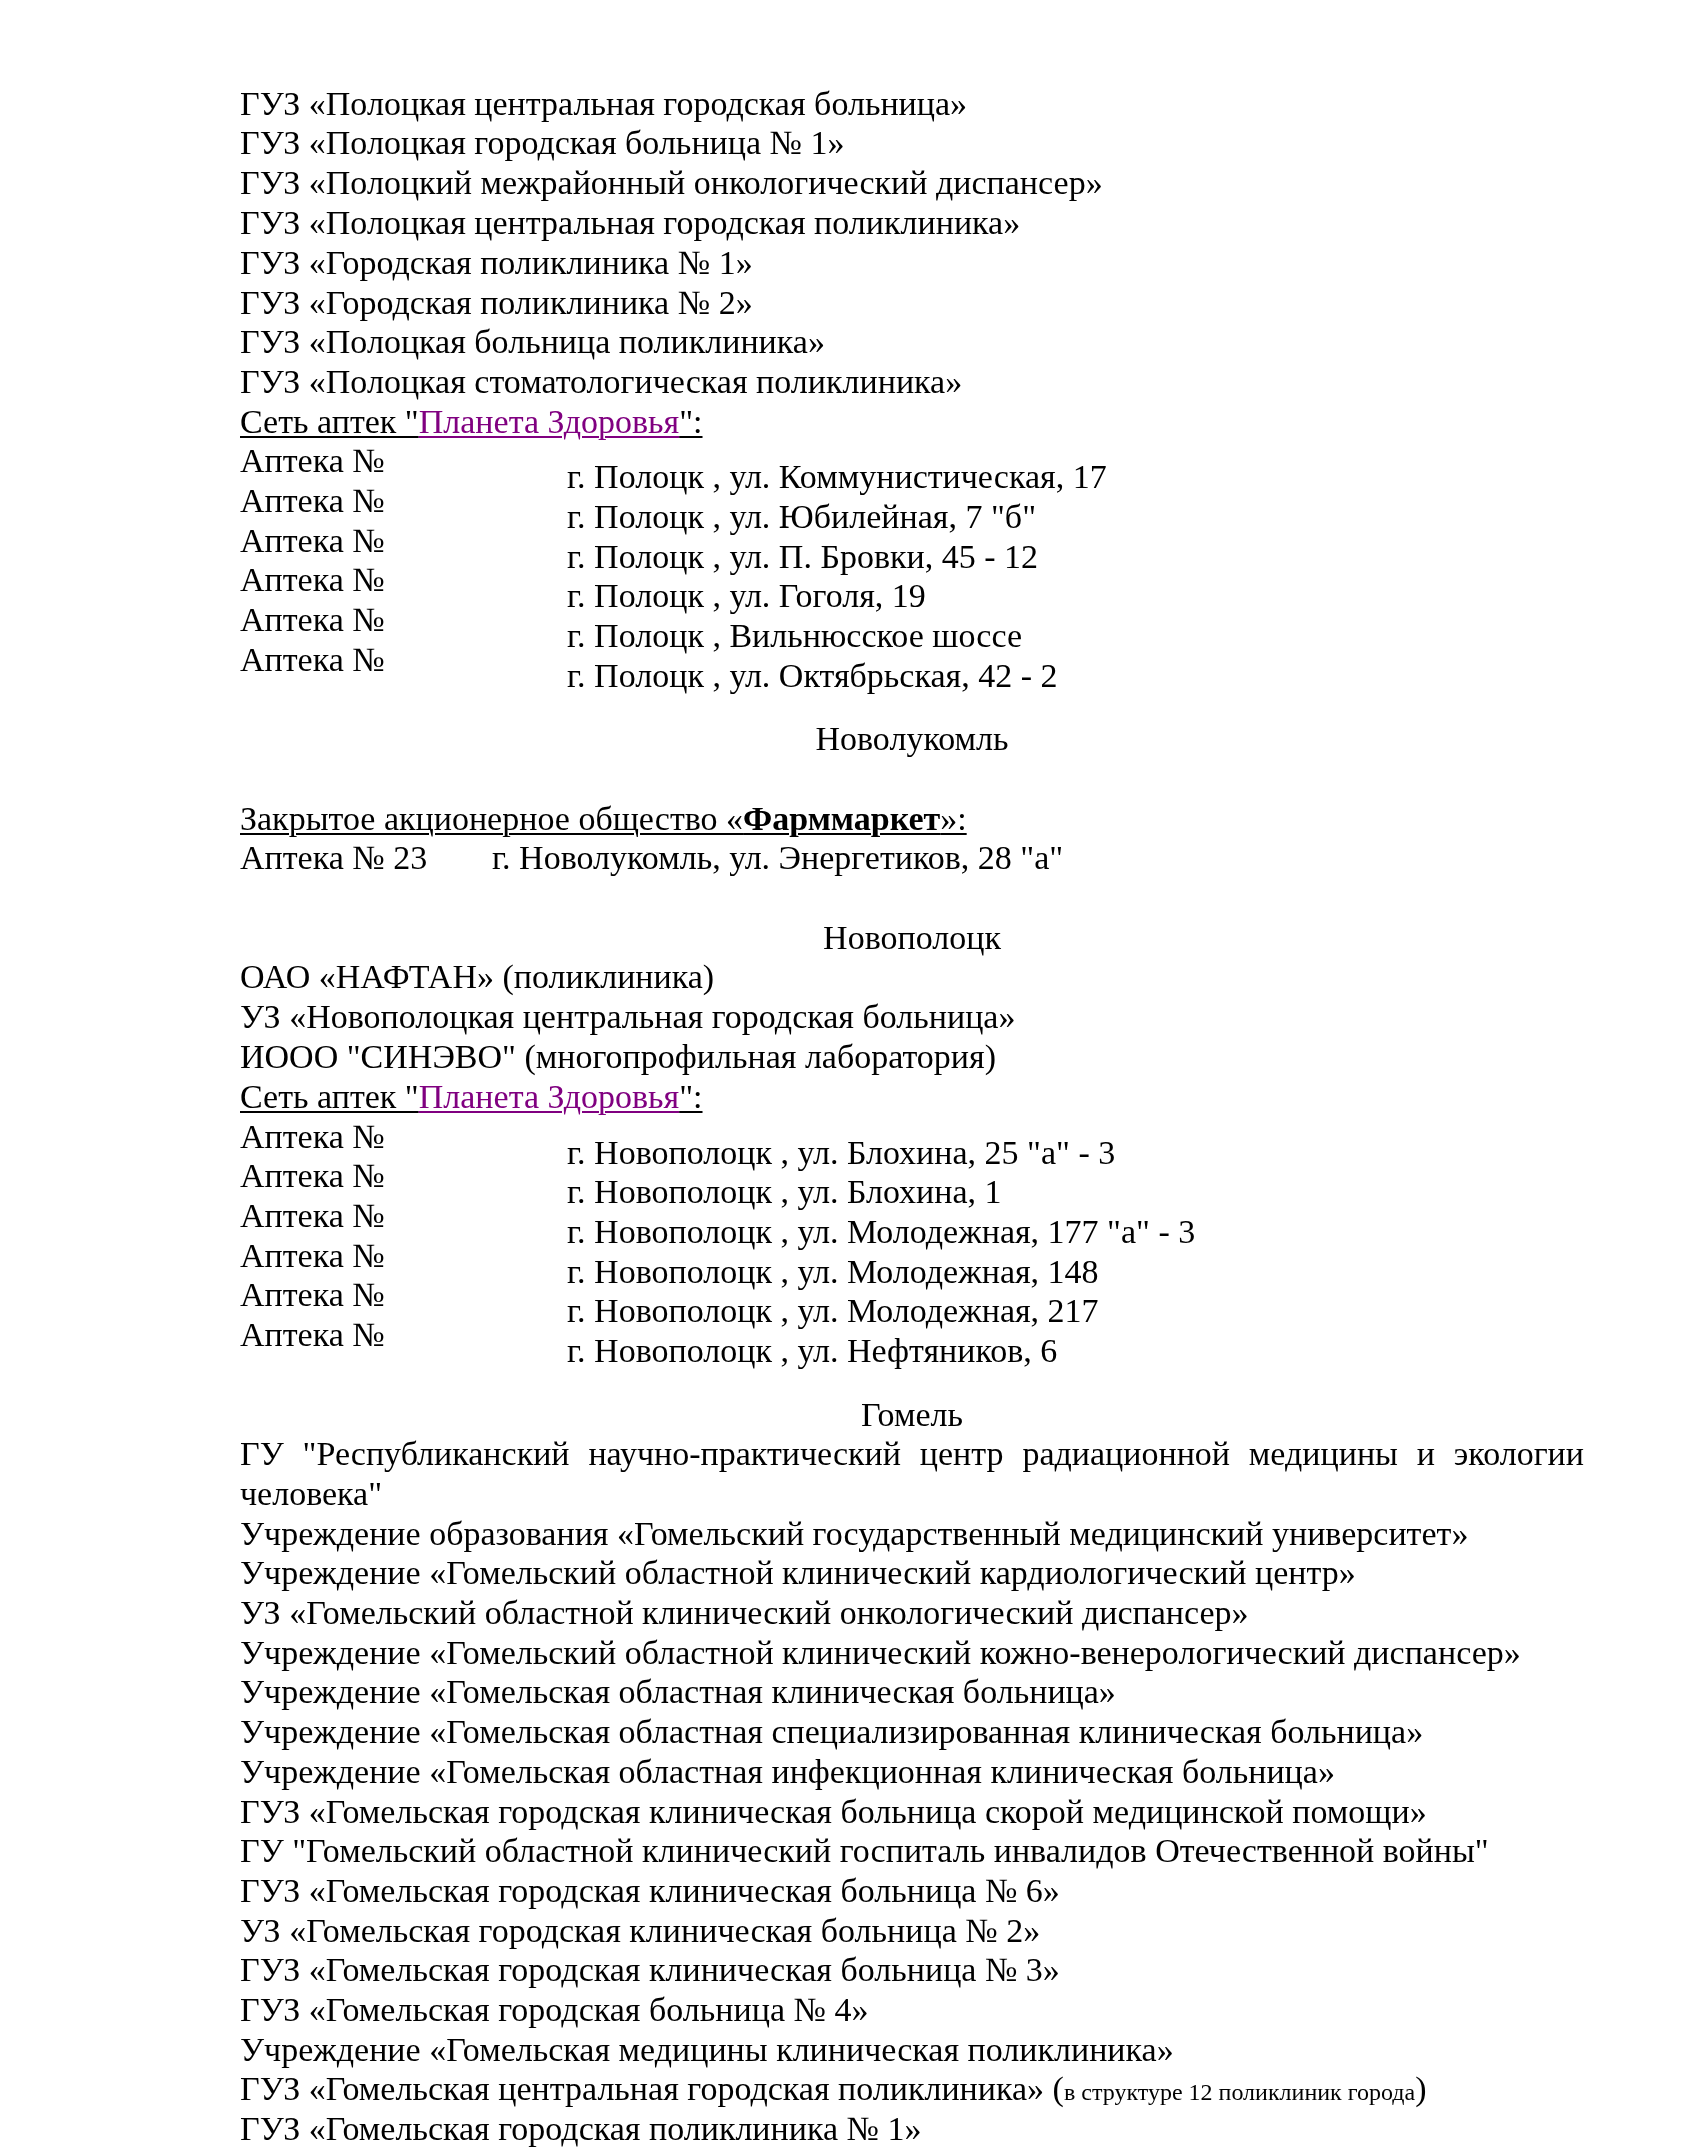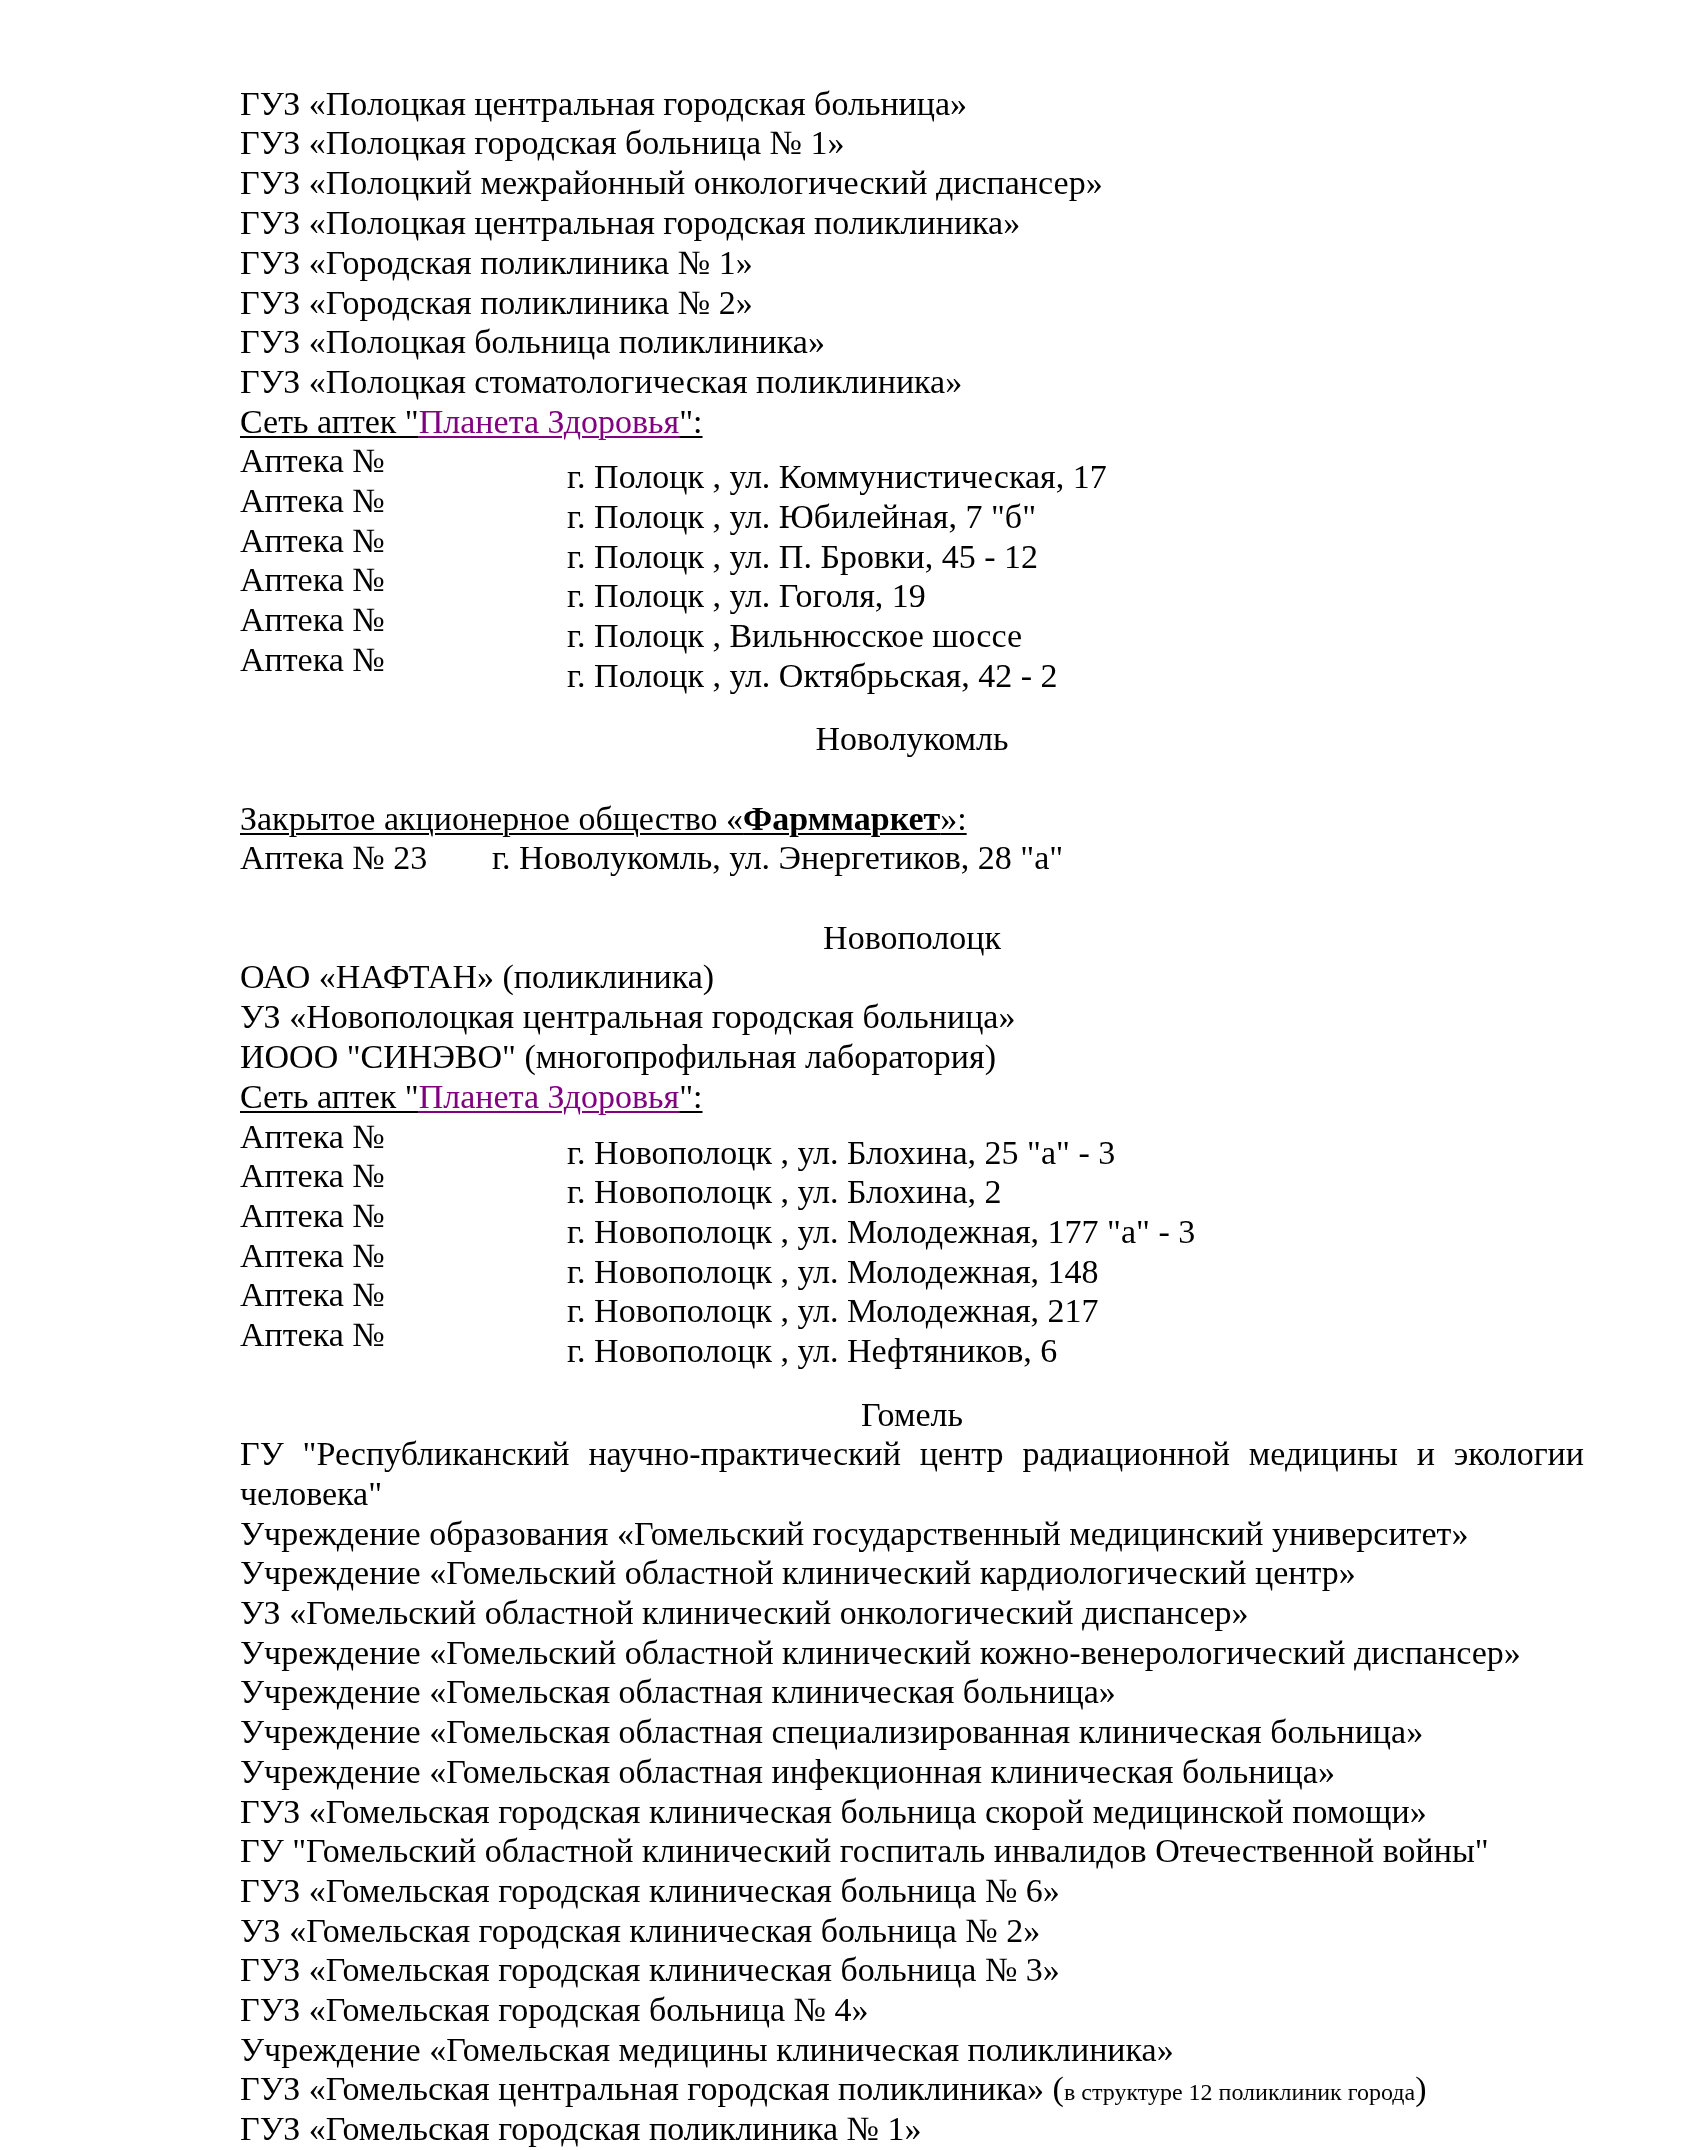--- a/index.html
+++ b/index.html
@@ -48,21 +48,21 @@
   <div class="line" style="top:838px"><span>Аптека № 23</span><span class="col2-b">г. Новолукомль, ул. Энергетиков, 28 "а"</span></div>
 
   <div class="line center" style="top:918px">Новополоцк</div>
   <div class="line" style="top:957px">ОАО «НАФТАН» (поликлиника)</div>
   <div class="line" style="top:997px">УЗ «Новополоцкая центральная городская больница»</div>
   <div class="line" style="top:1037px">ИООО "СИНЭВО" (многопрофильная лаборатория)</div>
   <div class="line" style="top:1077px">
     <span class="ul">Сеть аптек "</span><span class="link">Планета Здоровья</span><span class="ul">":</span>
   </div>
   <div class="line" style="top:1117px"><span>Аптека №</span><span class="col2">г. Новополоцк , ул. Блохина, 25 "а" - 3</span></div>
-  <div class="line" style="top:1156px"><span>Аптека №</span><span class="col2">г. Новополоцк , ул. Блохина, 2</span></div>
+  <div class="line" style="top:1156px"><span>Аптека №</span><span class="col2">г. Новополоцк , ул. Блохина, 1</span></div>
   <div class="line" style="top:1196px"><span>Аптека №</span><span class="col2">г. Новополоцк , ул. Молодежная, 177 "а" - 3</span></div>
   <div class="line" style="top:1236px"><span>Аптека №</span><span class="col2">г. Новополоцк , ул. Молодежная, 148</span></div>
   <div class="line" style="top:1275px"><span>Аптека №</span><span class="col2">г. Новополоцк , ул. Молодежная, 217</span></div>
   <div class="line" style="top:1315px"><span>Аптека №</span><span class="col2">г. Новополоцк , ул. Нефтяников, 6</span></div>
 
   <div class="line center" style="top:1395px">Гомель</div>
   <div class="line justify" style="top:1434px">ГУ "Республиканский научно-практический центр радиационной медицины и экологии</div>
   <div class="line" style="top:1474px">человека"</div>
   <div class="line" style="top:1514px">Учреждение образования «Гомельский государственный медицинский университет»</div>
   <div class="line" style="top:1553px">Учреждение «Гомельский областной клинический кардиологический центр»</div>

